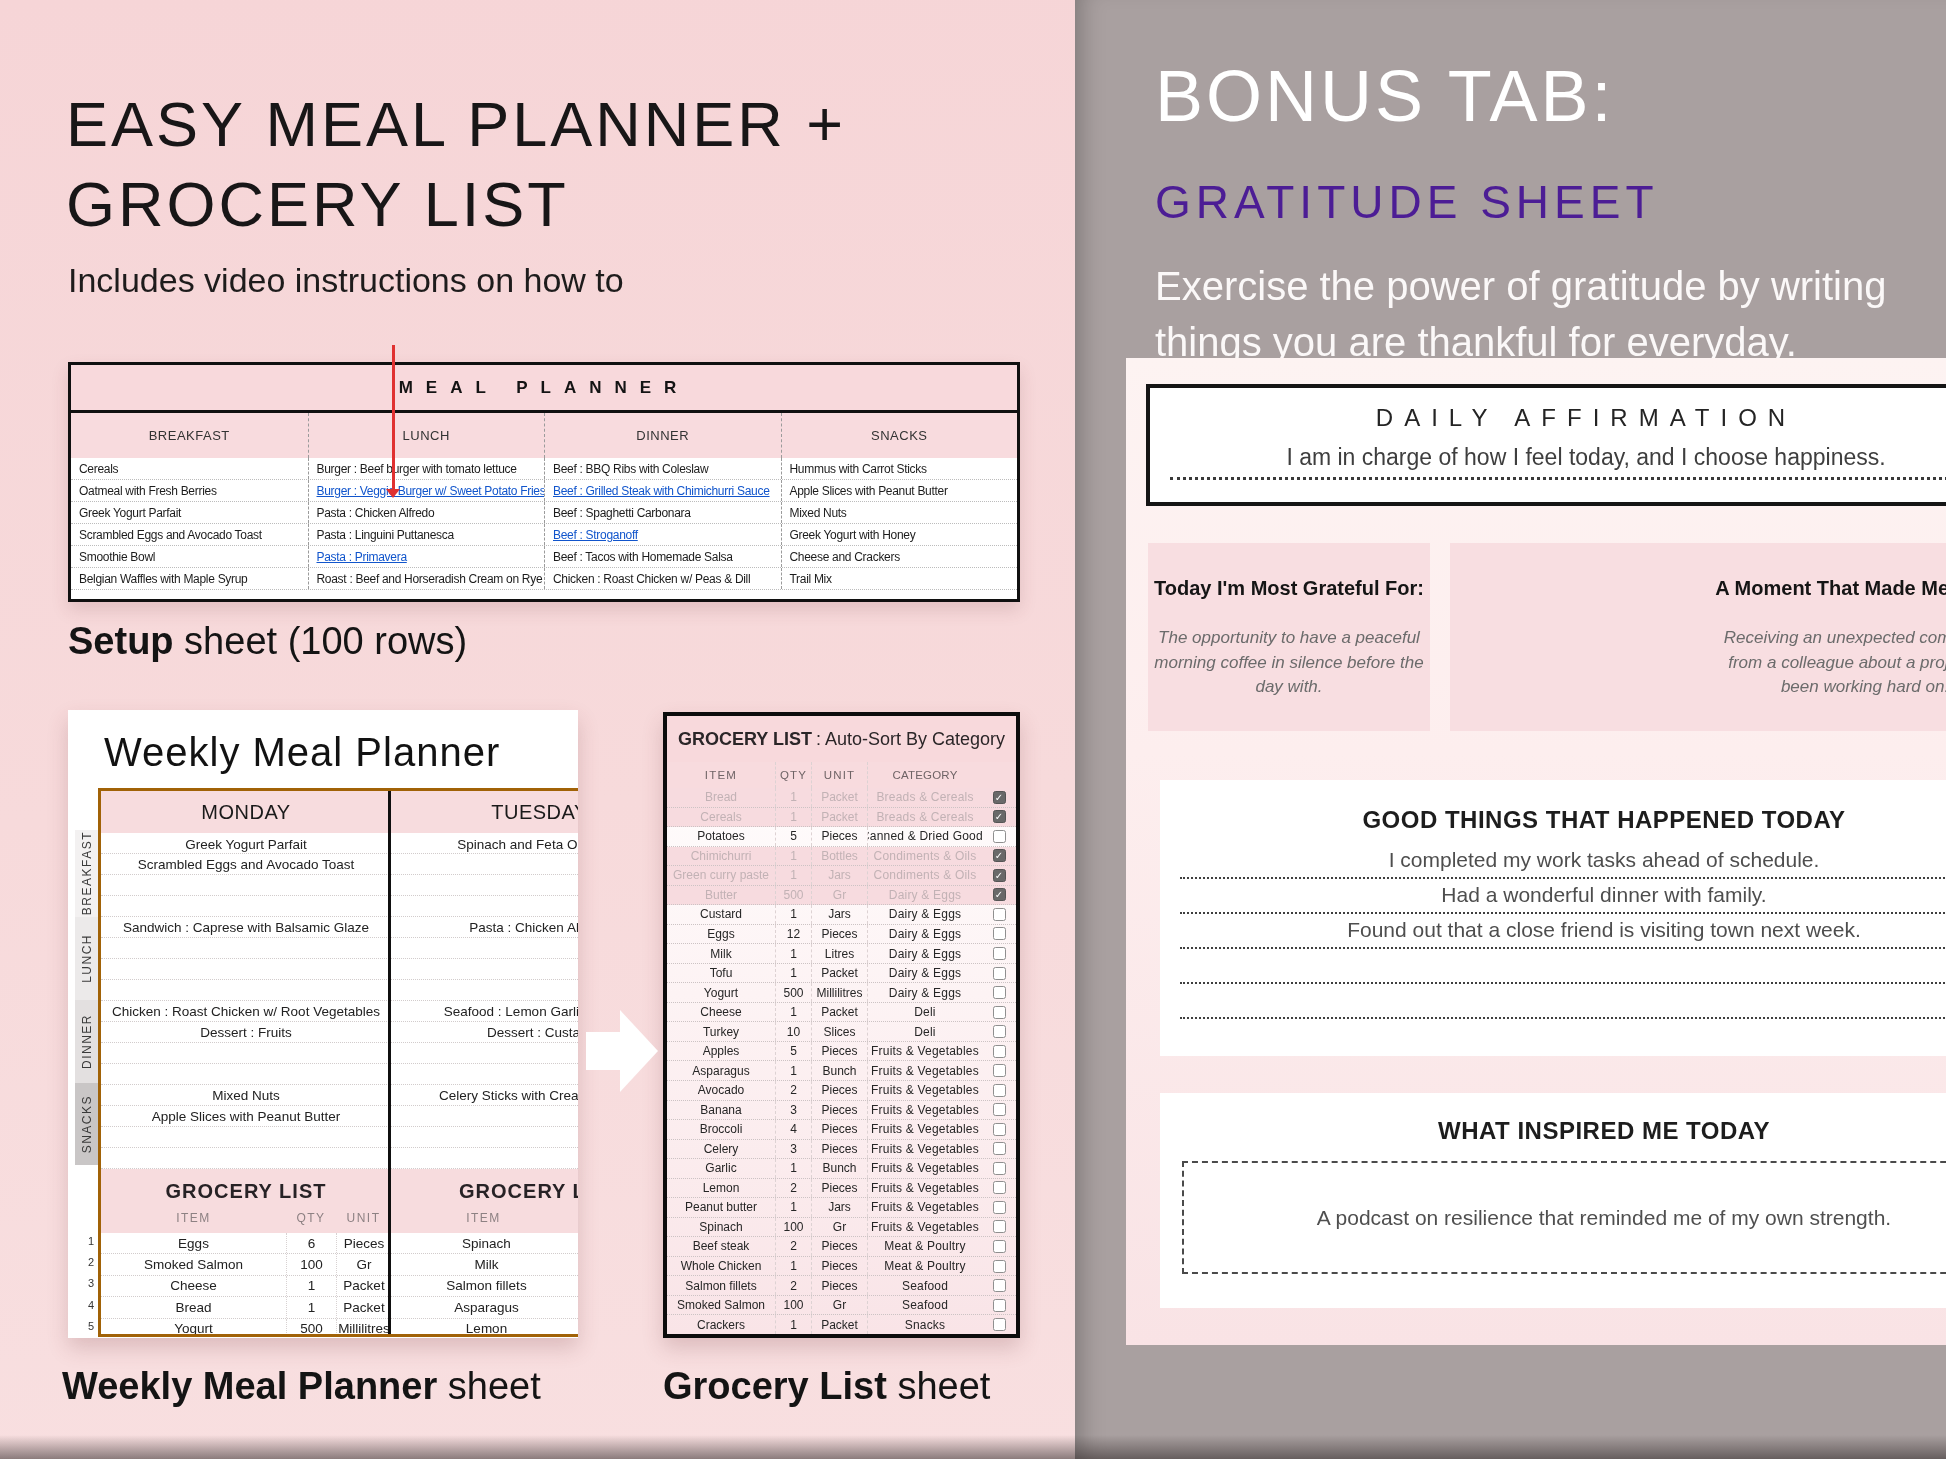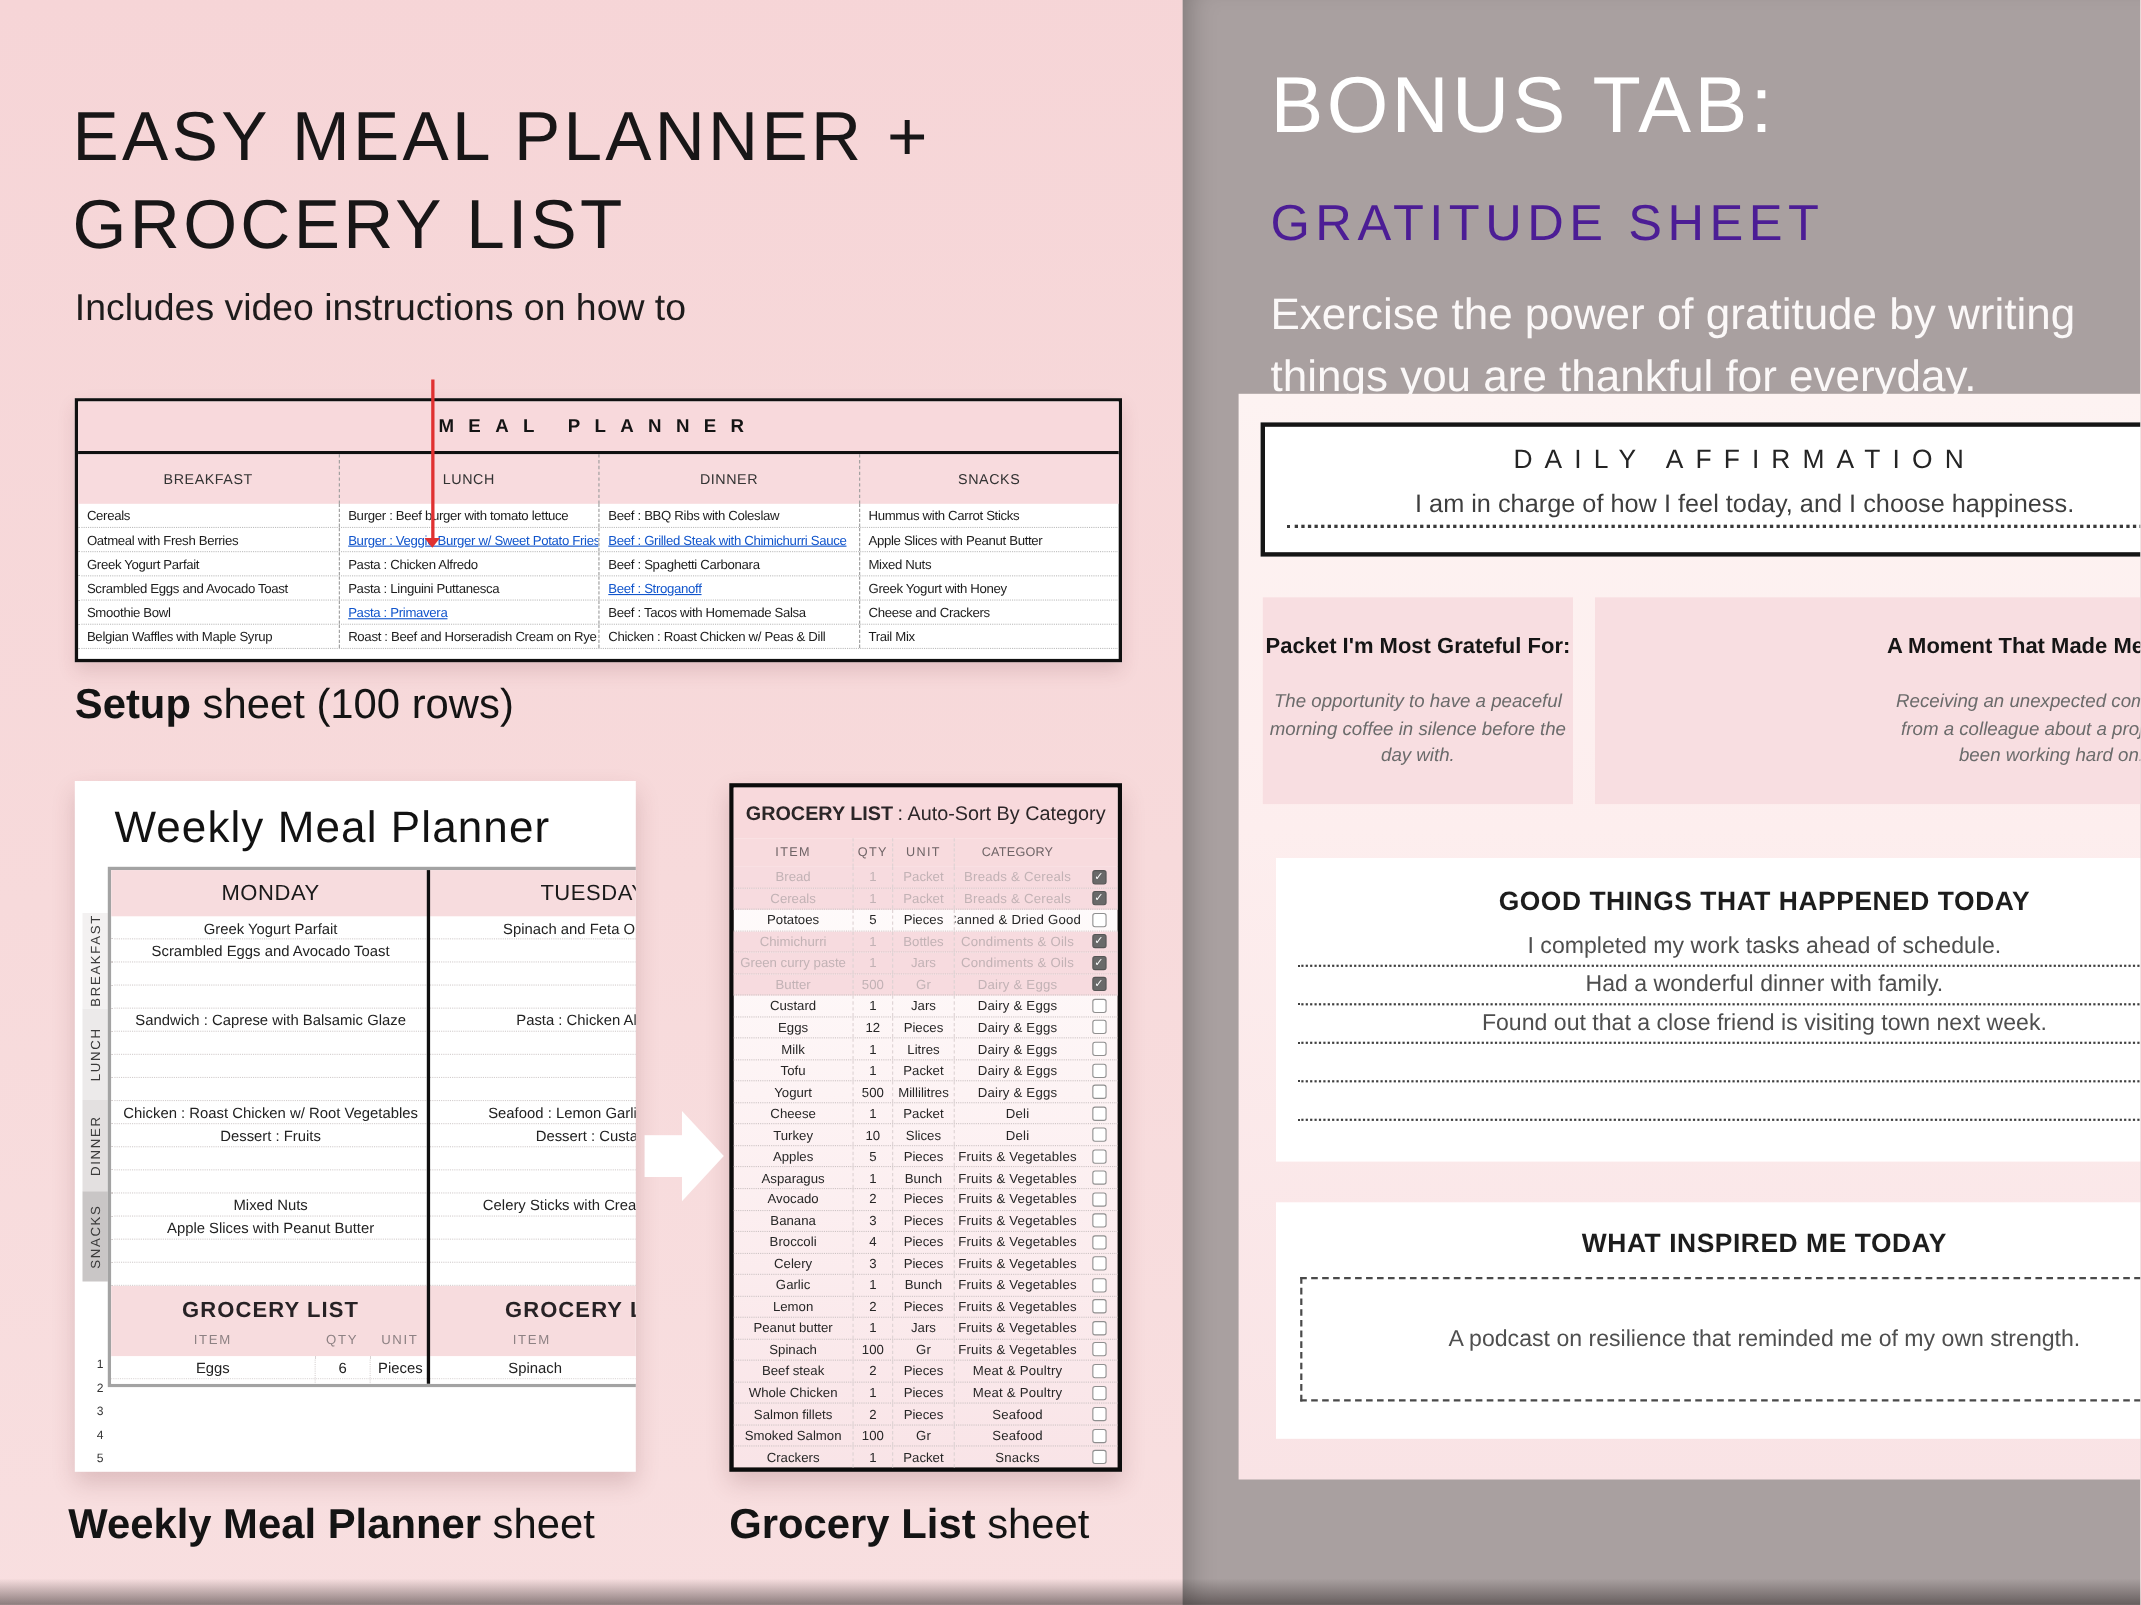--- a/index.html
+++ b/index.html
@@ -38,22 +38,22 @@
   .caption .b { font-weight:700; }
   .cap-setup { left:68px; top:620px; }
   .cap-weekly { left:62px; top:1365px; }
   .cap-grocery { left:663px; top:1365px;text-align:right; }
 
   
   .weekly { position:absolute; left:68px; top:710px; width:510px; height:628px; background:#fff;
     overflow:hidden; box-shadow:0 10px 20px rgba(110,50,55,.20); }
   .wk-title { position:absolute; left:36px; top:20px; font-size:40px; font-weight:400;
     letter-spacing:1px; color:#121212; }
-  .wk-table { position:absolute; left:30px; top:78px; width:593px; height:473px;
-    border:3px solid #a3a3a3; overflow:hidden; }
+  .wk-table { position:absolute; left:30px; top:78px; width:593px; height:549px;
+    border:3px solid #a16207; overflow:hidden; }
   .wk-divider { position:absolute; left:287px; top:0; width:3px; height:549px; background:#0f0f0f; z-index:4; }
   .wk-dayhead { display:flex; height:42px; background:#f7dcde; }
   .wk-dh { display:flex; align-items:center; justify-content:center; font-size:20px;
     letter-spacing:.5px; color:#1a1a1a; }
   .wk-dh.mon { width:290px; }
   .wk-dh.tue { width:297px; }
   .wk-sec { display:flex; }
   .wk-cell { display:flex; flex-direction:column; }
   .wk-cell.mon { width:290px; }
   .wk-cell.tue { width:297px; }
@@ -709,21 +709,21 @@
 
     <div class="gratitude-sheet">
       <div class="daily-box">
         <div class="daily-title">DAILY AFFIRMATION</div>
         <div class="daily-line">
           <span>I am in charge of how I feel today, and I choose happiness.</span>
         </div>
       </div>
 
       <div class="grateful-box gb1">
-        <div class="gb-title">Packet I'm Most Grateful For:</div>
+        <div class="gb-title">Today I'm Most Grateful For:</div>
         <div class="gb-lines" id="g1-lines">
             <div>The opportunity to have a peaceful</div>
             <div>morning coffee in silence before the</div>
             <div>day with.</div>
           </div>
       </div>
       <div class="grateful-box gb2">
         <div class="gb-title">A Moment That Made Me Smile:</div>
         <div class="gb-lines" id="g2-lines">
             <div>Receiving an unexpected compliment</div>

